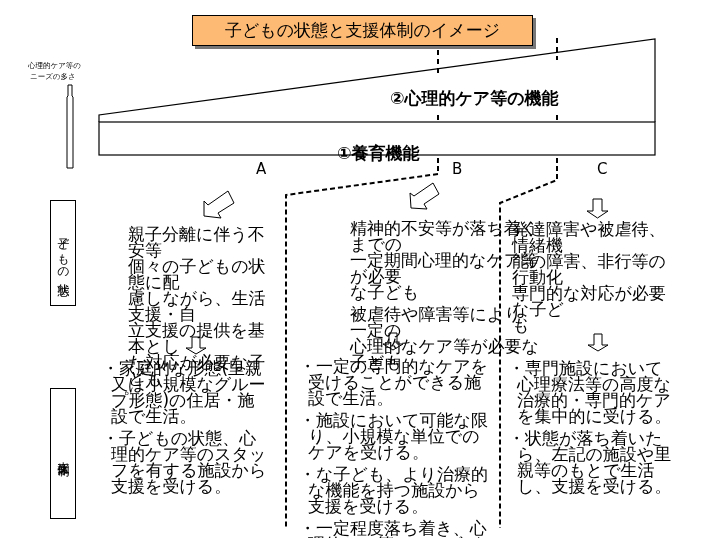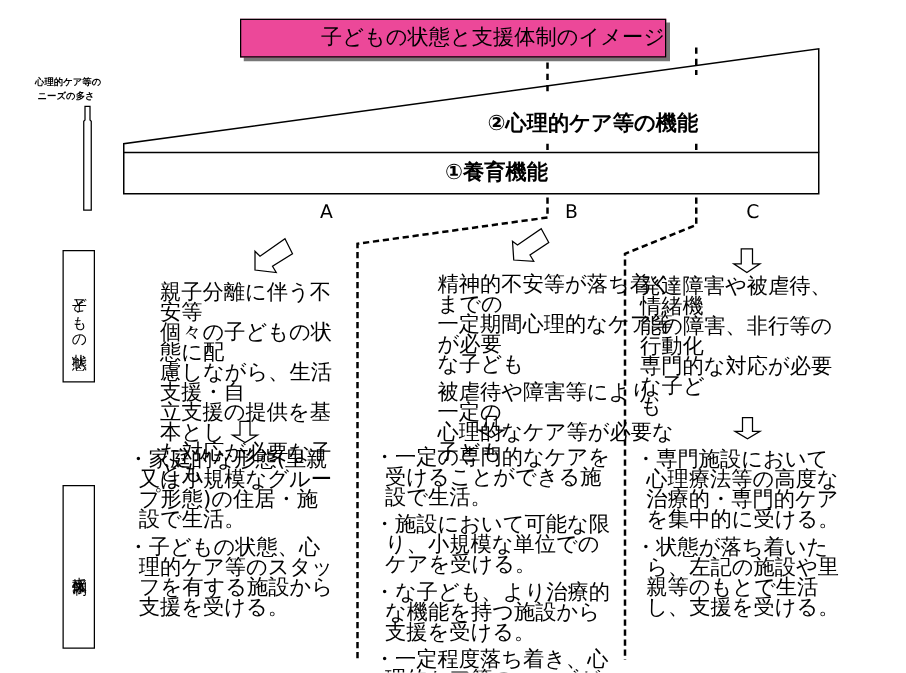--- a/index.html
+++ b/index.html
@@ -1,23 +1,23 @@
 <!DOCTYPE html>
 <html><head>
 <meta charset="utf-8">
 <style>
   html, body { margin: 0; padding: 0; background: #ffffff; }
   body { width: 725px; height: 538px; position: relative; overflow: hidden;
          font-family: "DejaVu Sans", sans-serif; color: #000; }
   #diagram { position: absolute; left: 0; top: 0; }
   .abs { position: absolute; }
   .title-box { left: 192px; top: 15px; width: 339px; height: 29px; border: 1px solid #000;
-               background: #ec4899; box-shadow: 3px 3px 0 #777; text-align: right;
+               background: #fdba74; box-shadow: 3px 3px 0 #777; text-align: center;
                font-size: 17px; line-height: 29px; }
-  .needs-label { left: 28px; top: 60px; font-size: 7.5px; line-height: 11px; font-weight: bold; white-space: nowrap; }
+  .needs-label { left: 28px; top: 60px; font-size: 7.5px; line-height: 11px; font-weight: normal; white-space: nowrap; }
   .band-label { font-size: 17px; white-space: nowrap; font-weight: bold; }
   .col-letter { font-size: 15px; }
   .side-box { border: 1px solid #000; background: #fff; width: 24px;
               writing-mode: vertical-rl; text-orientation: upright;
               font-size: 12px; display: flex; align-items: center; justify-content: center;
               letter-spacing: 1px; }
   .text-block { font-size: 17px; line-height: 16px; }
   .text-block p { margin: 0 0 6px 0; }
   .bullets p { padding-left: 9px; text-indent: -9px; }
 </style>
@@ -75,21 +75,21 @@
 </svg>
 
 <div class="abs title-box">子どもの状態と支援体制のイメージ</div>
 
 <div class="abs needs-label">
   <div>心理的ケア等の</div>
   <div style="padding-left:2px">ニーズの多さ</div>
 </div>
 
 <div class="abs band-label" style="left:390px; top:87px;">②心理的ケア等の機能</div>
-<div class="abs band-label" style="left:337px; top:126px;margin-left:19px;">①養育機能</div>
+<div class="abs band-label" style="left:337px; top:142px;">①養育機能</div>
 
 <div class="abs col-letter" style="left:256px; top:160px;">A</div>
 <div class="abs col-letter" style="left:452px; top:160px;">B</div>
 <div class="abs col-letter" style="left:597px; top:160px;">C</div>
 
 <div class="abs side-box" style="left:50px; top:200px; height:104px;">子どもの状態</div>
 <div class="abs side-box" style="left:50px; top:388px; height:129px;">支援体制</div>
 
 <div class="abs text-block" style="left:128px; top:226px; width:150px;">
   <div>親子分離に伴う不安等</div>

